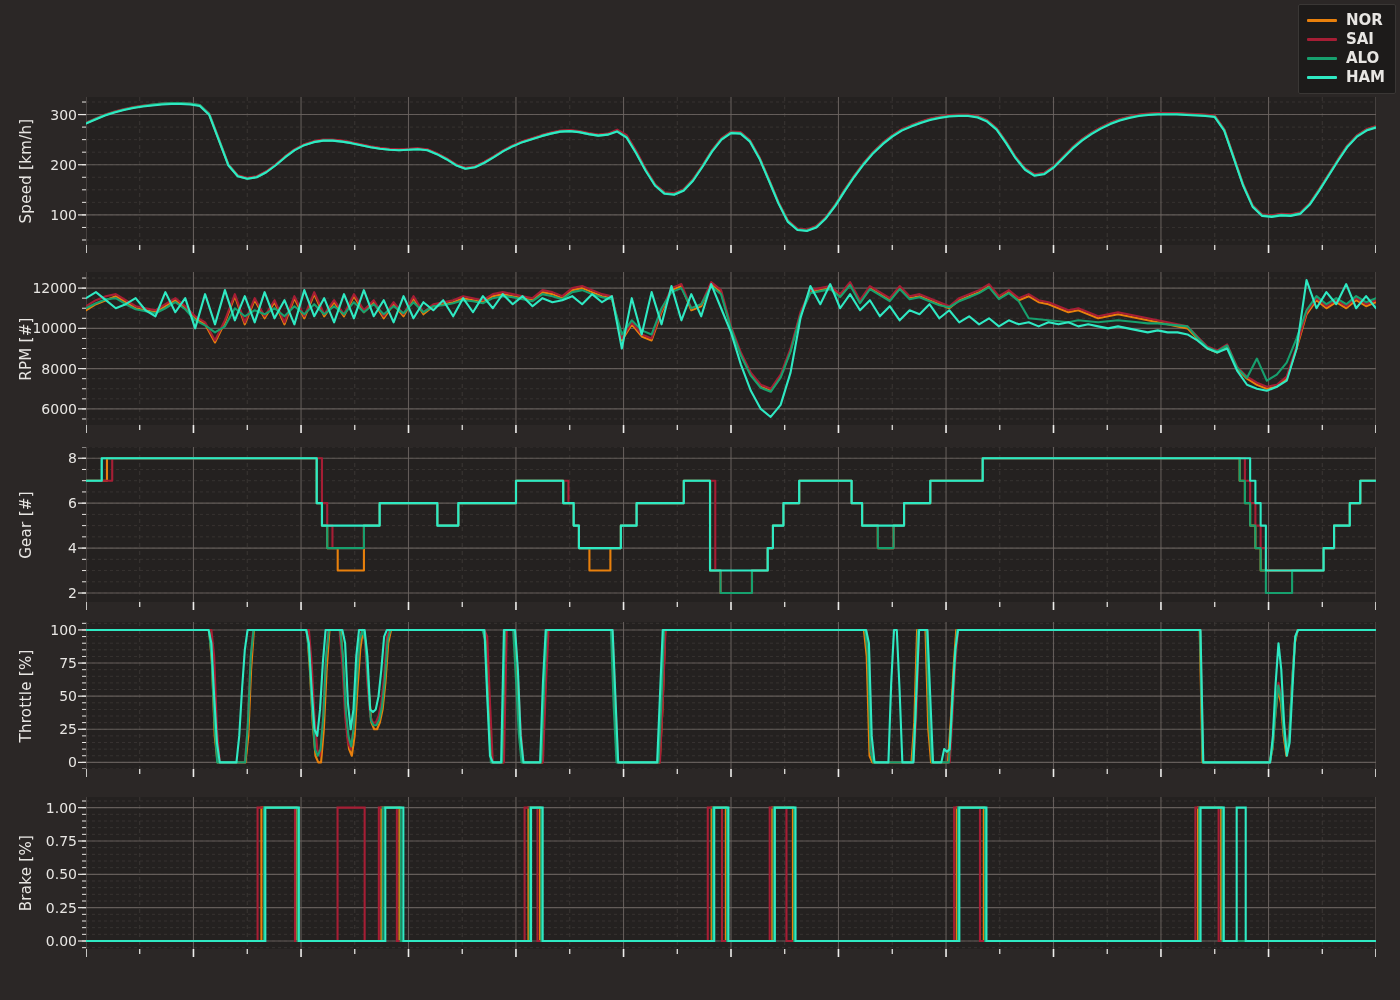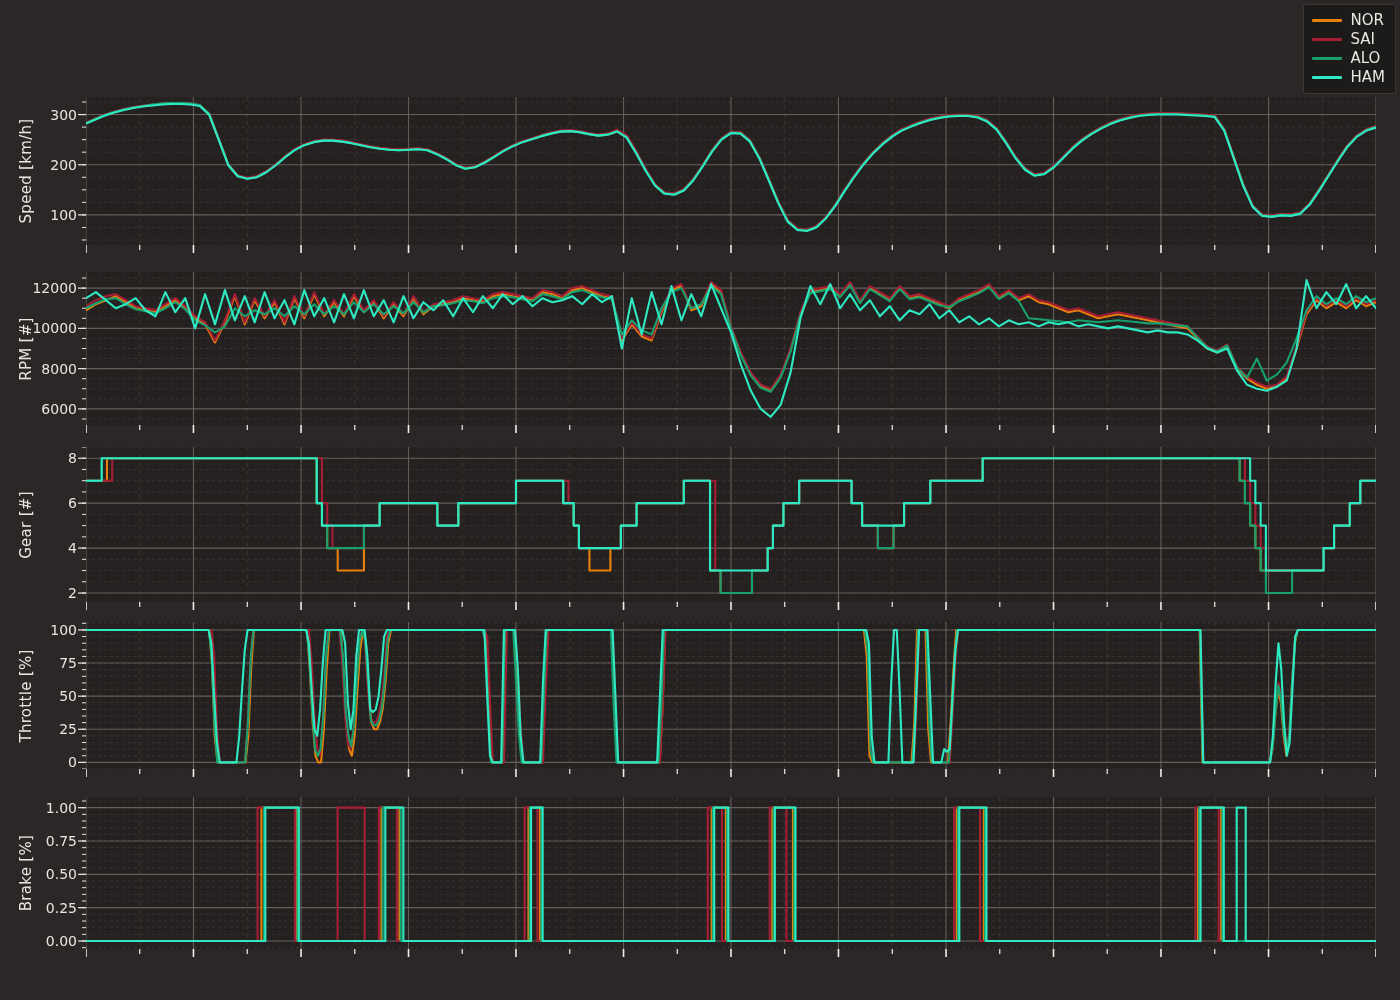--- a/index.html
+++ b/index.html
@@ -36,21 +36,21 @@
 
   #legend{
     position:absolute;
     background:#1d1b1a;
     border:1px solid #3a3735;
     padding:6px 10px 6px 8px;
     border-radius:2px;
   }
   .legend-row{display:flex;align-items:center;height:19px;}
   .legend-swatch{width:30px;height:3px;margin-right:9px;display:block;border-radius:1px;}
-  .legend-text{color:#e8e6e3;font-size:15px;line-height:19px;}
+  .legend-text{color:#e8e6e3;font-size:15px;line-height:19px;font-weight:bold;}
 </style>
 </head>
 <body>
 
 <div id="figure">
     <div class="panel" style="left: 86px; top: 97px; width: 1290px; height: 148px;">
       <div class="panel-bg" style="background: rgb(36, 33, 32);"></div>
       <svg width="1290" height="148" class="panel-svg">
         <line x1="0" y1="142.98305084745763" x2="1290" y2="142.98305084745763" stroke="#443f3c" stroke-width="0.8" stroke-dasharray="3,3" opacity="0.75"></line>
         <line x1="0" y1="130.4406779661017" x2="1290" y2="130.4406779661017" stroke="#443f3c" stroke-width="0.8" stroke-dasharray="3,3" opacity="0.75"></line>

